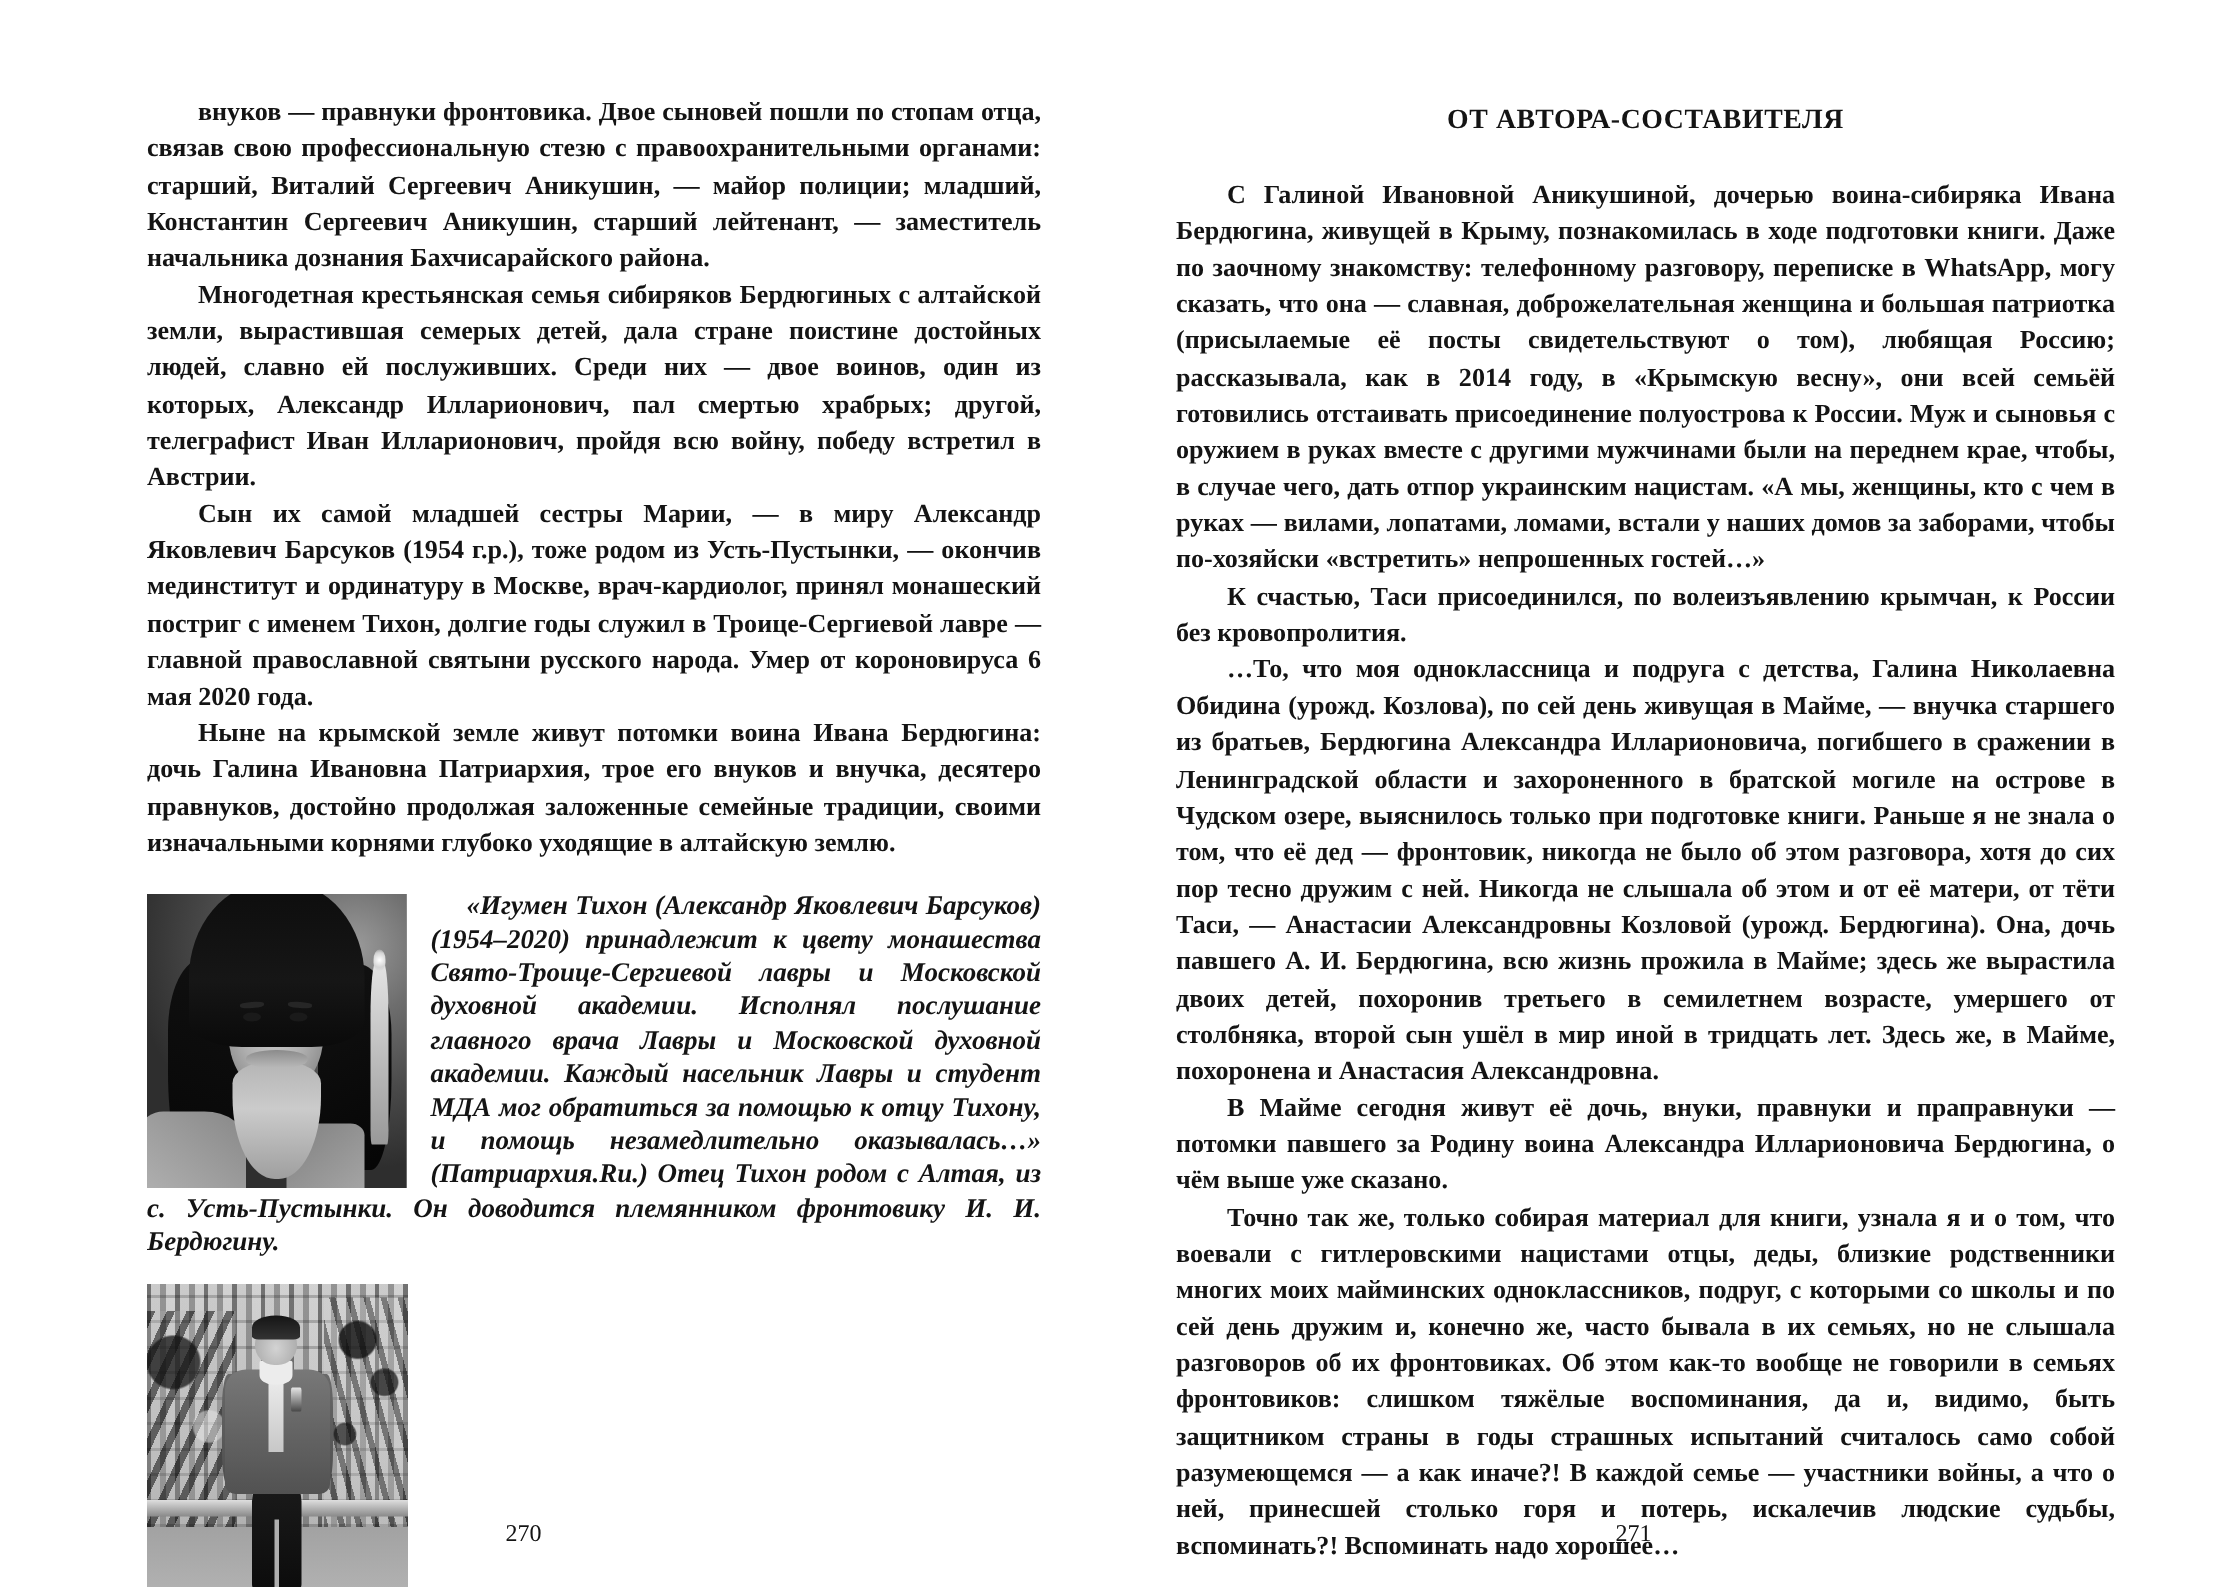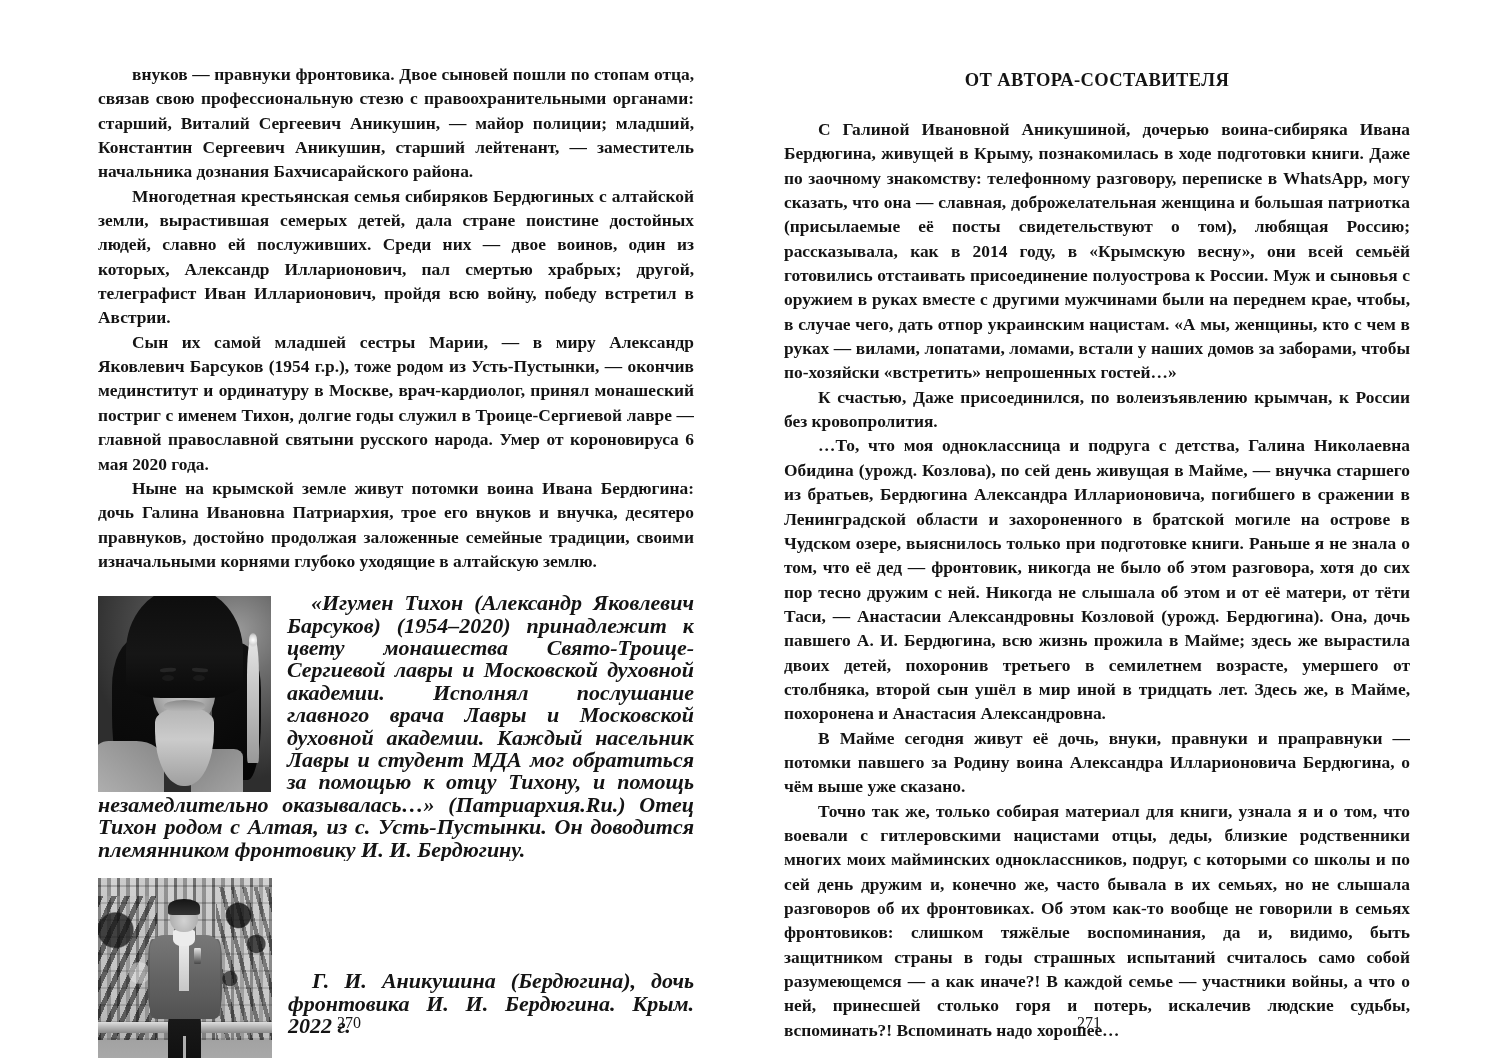--- a/index.html
+++ b/index.html
@@ -67,21 +67,21 @@
     margin: 4px 16px 0 0;
     background: #3a3a3a;
     position: relative;
     overflow: hidden;
     filter: grayscale(100%);
   }
   .photo-monk   { width: 173px; height: 196px; }
   .photo-woman  { width: 174px; height: 225px; }
 
   .caption {
-    font-size: 22px;
+    font-size: 18px;
     line-height: 22.4px;
     font-style: italic;
     font-weight: bold;
     text-align: justify;
     text-indent: 24px;
   }
   .caption-wrap-second { padding-top: 96px; }
 
   .clearfix::after { content: ""; display: block; clear: both; }
 
@@ -356,34 +356,31 @@
         <div class="w-leg-split"></div>
         <div class="w-shoe-l"></div>
         <div class="w-shoe-r"></div>
         <div class="w-jacket"></div>
         <div class="w-lapel"></div>
         <div class="w-badge"></div>
         <div class="w-collar"></div>
         <div class="w-head"></div>
         <div class="w-hair"></div>
       </div>
-      <div class="caption-wrap-second">
-        <div class="caption">Г. И. Аникушина (Бердюгина), дочь фронтовика И. И. Бердюгина. Крым. 2022 г.</div>
-      </div>
     </div>
 
     <div class="folio folio-left">270</div>
   </div>
 
   <div class="page page-right">
 
     <h1 class="page-title">ОТ АВТОРА-СОСТАВИТЕЛЯ</h1>
 
     <p class="body-text">С Галиной Ивановной Аникушиной, дочерью воина-сибиряка Ивана Бердюгина, живущей в Крыму, познакомилась в ходе подготовки книги. Даже по заочному знакомству: телефонному разговору, переписке в WhatsApp, могу сказать, что она — славная, доброжелательная женщина и большая патриотка (присылаемые её посты свидетельствуют о том), любящая Россию; рассказывала, как в 2014 году, в «Крымскую весну», они всей семьёй готовились отстаивать присоединение полуострова к России. Муж и сыновья с оружием в руках вместе с другими мужчинами были на переднем крае, чтобы, в случае чего, дать отпор украинским нацистам. «А мы, женщины, кто с чем в руках — вилами, лопатами, ломами, встали у наших домов за заборами, чтобы по-хозяйски «встретить» непрошенных гостей…»</p>
-    <p class="body-text">К счастью, Даже присоединился, по волеизъявлению крымчан, к России без кровопролития.</p>
+    <p class="body-text">К счастью, Таси присоединился, по волеизъявлению крымчан, к России без кровопролития.</p>
     <p class="body-text">…То, что моя одноклассница и подруга с детства, Галина Николаевна Обидина (урожд. Козлова), по сей день живущая в Майме, — внучка старшего из братьев, Бердюгина Александра Илларионовича, погибшего в сражении в Ленинградской области и захороненного в братской могиле на острове в Чудском озере, выяснилось только при подготовке книги. Раньше я не знала о том, что её дед — фронтовик, никогда не было об этом разговора, хотя до сих пор тесно дружим с ней. Никогда не слышала об этом и от её матери, от тёти Таси, — Анастасии Александровны Козловой (урожд. Бердюгина). Она, дочь павшего А. И. Бердюгина, всю жизнь прожила в Майме; здесь же вырастила двоих детей, похоронив третьего в семилетнем возрасте, умершего от столбняка, второй сын ушёл в мир иной в тридцать лет. Здесь же, в Майме, похоронена и Анастасия Александровна.</p>
     <p class="body-text">В Майме сегодня живут её дочь, внуки, правнуки и праправнуки — потомки павшего за Родину воина Александра Илларионовича Бердюгина, о чём выше уже сказано.</p>
     <p class="body-text">Точно так же, только собирая материал для книги, узнала я и о том, что воевали с гитлеровскими нацистами отцы, деды, близкие родственники многих моих майминских одноклассников, подруг, с которыми со школы и по сей день дружим и, конечно же, часто бывала в их семьях, но не слышала разговоров об их фронтовиках. Об этом как-то вообще не говорили в семьях фронтовиков: слишком тяжёлые воспоминания, да и, видимо, быть защитником страны в годы страшных испытаний считалось само собой разумеющемся — а как иначе?! В каждой семье — участники войны, а что о ней, принесшей столько горя и потерь, искалечив людские судьбы, вспоминать?! Вспоминать надо хорошее…</p>
 
     <div class="folio folio-right">271</div>
   </div>
 
 </div>
 
 </body></html>

